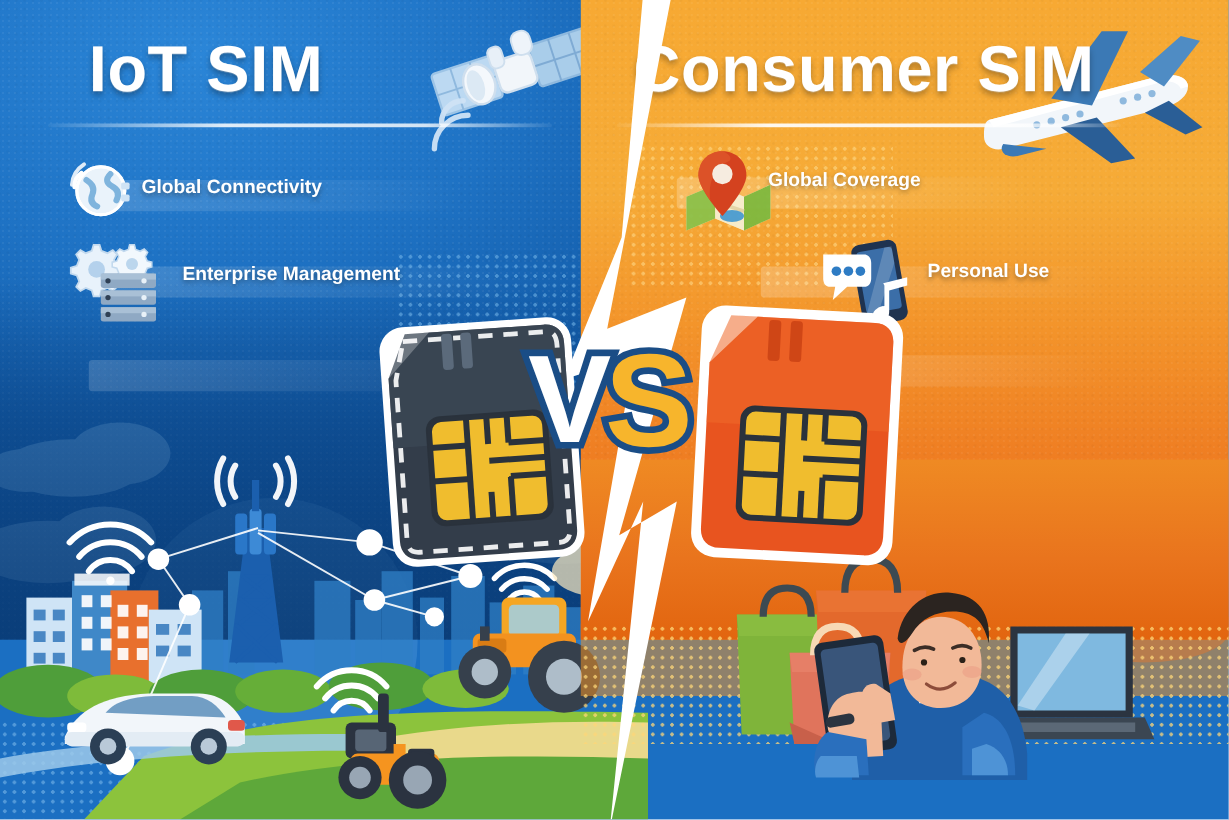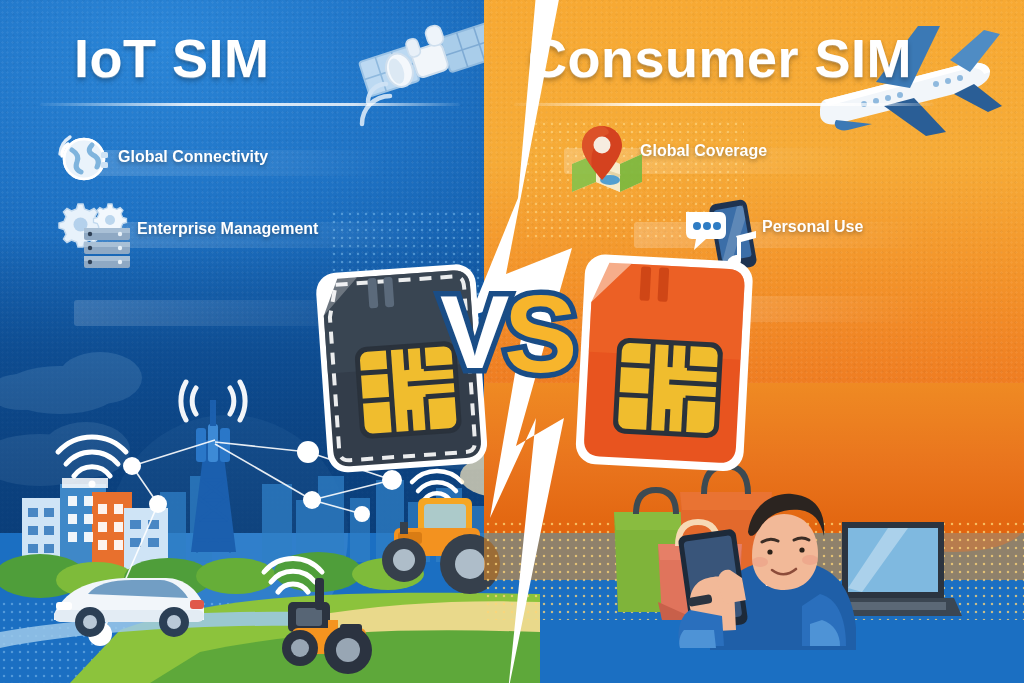--- a/index.html
+++ b/index.html
@@ -359,21 +359,21 @@
             </g>
             <g>
               <rect x="26" y="54" width="46" height="12" rx="2" fill="#8fa9c4"></rect>
               <rect x="26" y="54" width="46" height="5" fill="#a9c0d6"></rect>
               <circle cx="32" cy="60" r="2.2" fill="#2f4055"></circle>
                 <circle cx="62" cy="60" r="2.2" fill="#e8f1f8"></circle>
             </g>
           </g>
         </svg>
       </span>
-      <span class="lbl" style="margin-left:1px;">Enterprise Management</span>
+      <span class="lbl" style="margin-left:16px;">Enterprise Management</span>
     </div>
 
   </div>
 
   <div class="panel panel-right">
     <div class="grain"></div>
 
     <svg class="abs" style="left:0;top:330px;" width="540" height="250">
       <g fill="#fde3a8" opacity=".8">
         <ellipse cx="230" cy="120" rx="72" ry="28"></ellipse>
@@ -518,21 +518,21 @@
                 <circle cx="13" cy="26" r="4"></circle>
                 <circle cx="23" cy="26" r="4"></circle>
                 <circle cx="33" cy="26" r="4"></circle>
               </g>
           </g>
           <g fill="#ffffff">
             <path d="M52,36 L72,31 L72,38 L57,42 L57,60 C57,66 51,70 46,68 C42,66 42,60 47,57 C50,55 53,55 53,55 L53,38 Z"></path>
           </g>
         </svg>
       </span>
-      <span class="lbl" style="margin-left:2px;">Personal Use</span>
+      <span class="lbl" style="margin-left:13px;">Personal Use</span>
     </div>
 
   </div>
 
   <svg class="divider" viewBox="0 0 190 690" preserveAspectRatio="none">
     <path d="M104,-4 L86,200 L38,318 L96,300 L58,520 L104,420 L76,694 L132,420 L84,448 L140,250 L74,276 L128,-4 Z" fill="#ffffff"></path>
   </svg>
 
   <svg class="abs" style="left:312px;top:258px;" width="190" height="230">
     <g transform="rotate(-4 95 115)">

